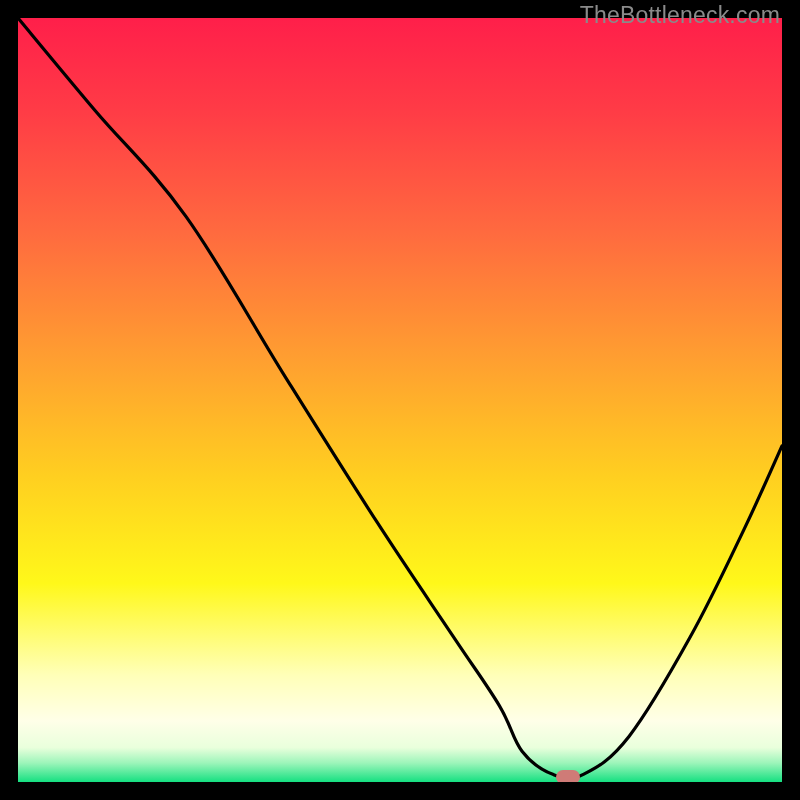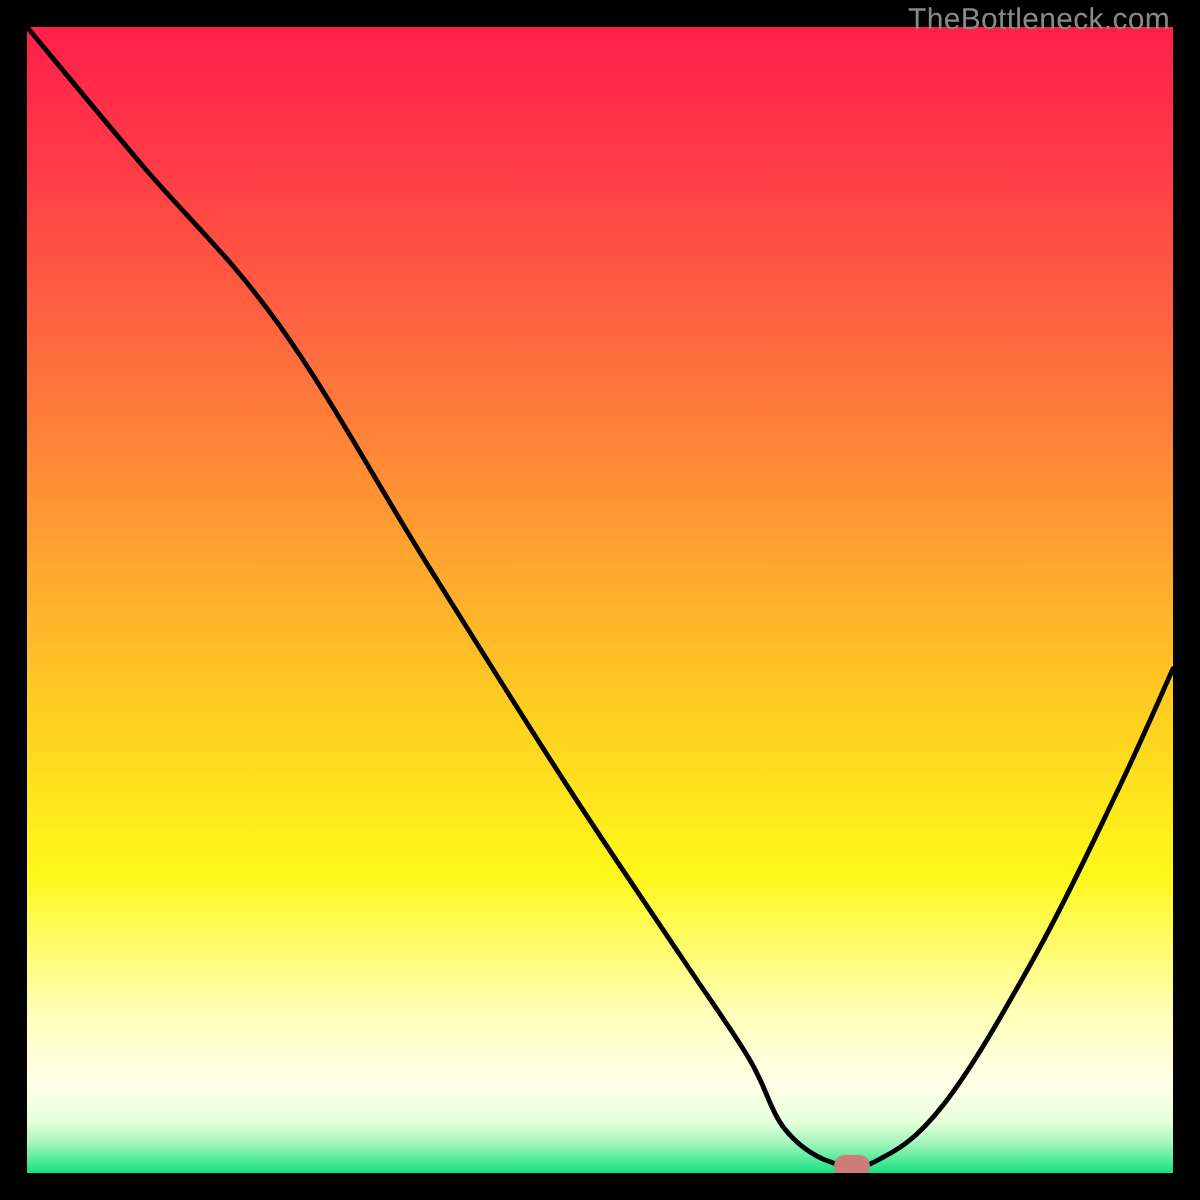--- a/index.html
+++ b/index.html
@@ -36,21 +36,21 @@
     left: 0;
     top: 0;
     width: 100%;
     height: 100%;
   }
   .watermark {
     position: absolute;
     top: 2px;
     right: 20px;
     font-family: Arial, Helvetica, sans-serif;
-    font-size: 20px;
+    font-size: 23px;
     color: #8a8a8a;
     font-weight: 500;
     letter-spacing: 0.2px;
   }
   .marker {
     position: absolute;
     background: #cf7b77;
     border-radius: 8px;
   }
 </style>

